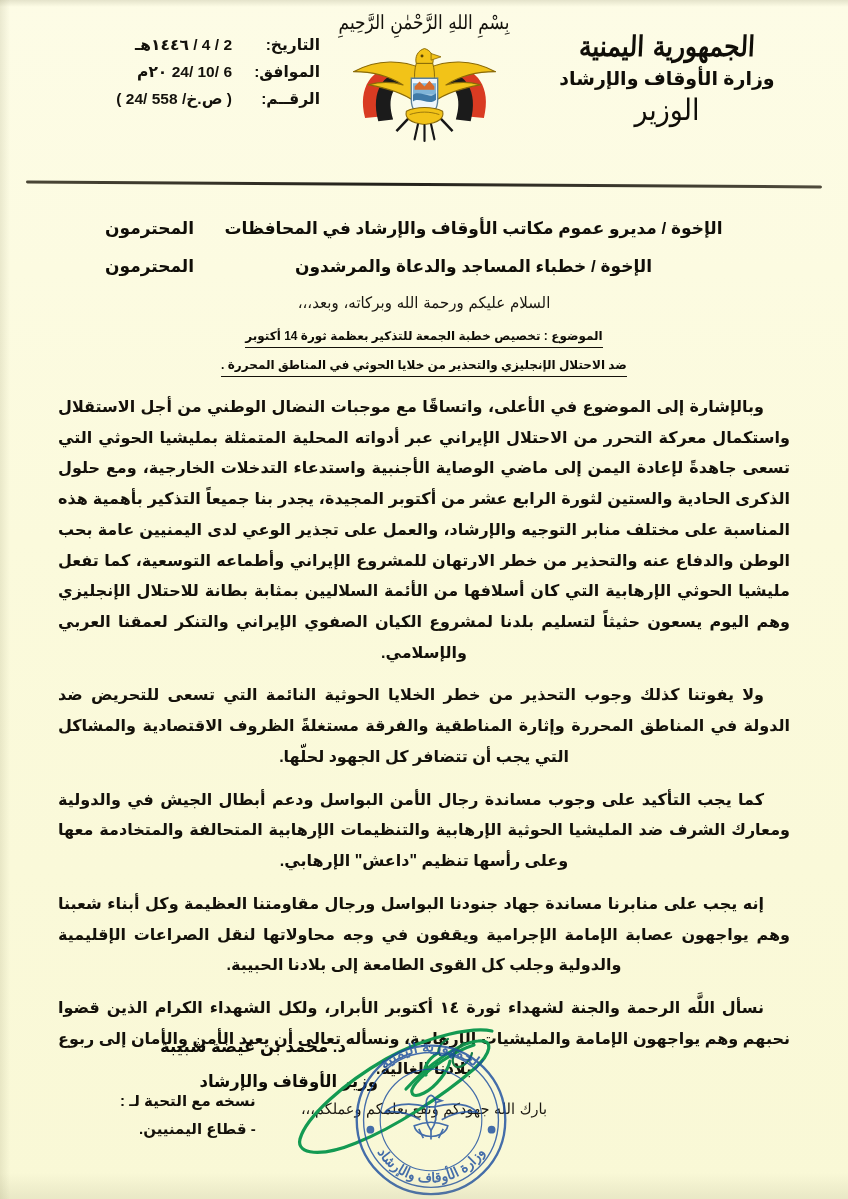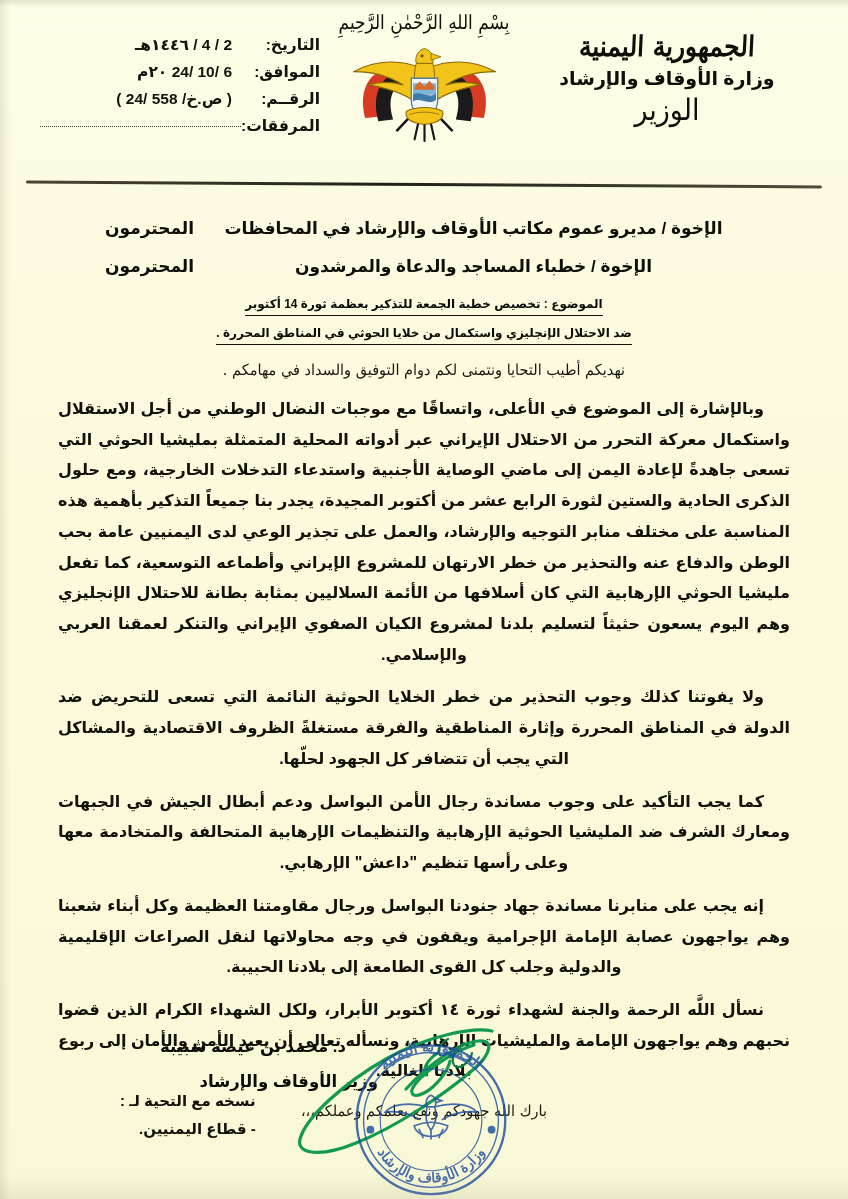--- a/index.html
+++ b/index.html
@@ -324,24 +324,20 @@
         <span class="meta-value">2 / 4 / ١٤٤٦هـ</span>
       </div>
       <div class="meta-row">
         <span class="meta-label">الموافق:</span>
         <span class="meta-value">6 /10 /24 ٢٠م</span>
       </div>
       <div class="meta-row">
         <span class="meta-label">الرقــم:</span>
         <span class="meta-value">(  ص.خ/ 558 /24  )</span>
       </div>
-      <div class="meta-row attach">
-        <span class="meta-label">المرفقات:</span>
-        <span class="meta-value"></span>
-      </div>
     </div>
 
     <div class="header-center">
       <div class="basmala">بِسْمِ اللهِ الرَّحْمٰنِ الرَّحِيمِ</div>
       <div class="emblem">
         <svg viewBox="0 0 200 130" width="165" height="112" aria-hidden="true">
 
           <path d="M28 100 C 18 62, 38 40, 62 38 L70 52 C 52 56, 42 72, 50 98 Z" fill="#d93b22"></path>
           <path d="M172 100 C 182 62, 162 40, 138 38 L130 52 C 148 56, 158 72, 150 98 Z" fill="#d93b22"></path>
           <path d="M44 104 C 34 66, 52 46, 72 44 L78 56 C 62 60, 54 76, 62 102 Z" fill="#1b1b1b"></path>
@@ -388,31 +384,31 @@
       <div class="addressee-row">
         <span class="who">الإخوة / مديرو عموم مكاتب الأوقاف والإرشاد في المحافظات</span>
         <span class="honor">المحترمون</span>
       </div>
       <div class="addressee-row">
         <span class="who">الإخوة / خطباء المساجد والدعاة والمرشدون</span>
         <span class="honor">المحترمون</span>
       </div>
     </div>
 
+    <div class="greeting-script">السلام عليكم ورحمة الله وبركاته، وبعد،،،</div>
 
     <div class="subject-block">
       <div class="subject-line">الموضوع : تخصيص خطبة الجمعة للتذكير بعظمة ثورة 14 أكتوبر</div>
-      <div class="subject-line">ضد الاحتلال الإنجليزي واستكمال من خلايا الحوثي في المناطق المحررة .</div>
-    </div>
-
-    <div class="wish-script">نهديكم أطيب التحايا ونتمنى لكم دوام التوفيق والسداد في مهامكم .</div>
+      <div class="subject-line">ضد الاحتلال الإنجليزي والتحذير من خلايا الحوثي في المناطق المحررة .</div>
+    </div>
+
 
     <p class="para">وبالإشارة إلى الموضوع في الأعلى، واتساقًا مع موجبات النضال الوطني من أجل الاستقلال واستكمال معركة التحرر من الاحتلال الإيراني عبر أدواته المحلية المتمثلة بمليشيا الحوثي التي تسعى جاهدةً لإعادة اليمن إلى ماضي الوصاية الأجنبية واستدعاء التدخلات الخارجية، ومع حلول الذكرى الحادية والستين لثورة الرابع عشر من أكتوبر المجيدة، يجدر بنا جميعاً التذكير بأهمية هذه المناسبة على مختلف منابر التوجيه والإرشاد، والعمل على تجذير الوعي لدى اليمنيين عامة بحب الوطن والدفاع عنه والتحذير من خطر الارتهان للمشروع الإيراني وأطماعه التوسعية، كما تفعل مليشيا الحوثي الإرهابية التي كان أسلافها من الأئمة السلاليين بمثابة بطانة للاحتلال الإنجليزي وهم اليوم يسعون حثيثاً لتسليم بلدنا لمشروع الكيان الصفوي الإيراني والتنكر لعمقنا العربي والإسلامي.</p>
     <p class="para">ولا يفوتنا كذلك وجوب التحذير من خطر الخلايا الحوثية النائمة التي تسعى للتحريض ضد الدولة في المناطق المحررة وإثارة المناطقية والفرقة مستغلةً الظروف الاقتصادية والمشاكل التي يجب أن تتضافر كل الجهود لحلّها.</p>
-    <p class="para">كما يجب التأكيد على وجوب مساندة رجال الأمن البواسل ودعم أبطال الجيش في الجبهات ومعارك الشرف ضد المليشيا الحوثية الإرهابية والتنظيمات الإرهابية المتحالفة والمتخادمة معها وعلى رأسها تنظيم "داعش" الإرهابي.</p>
+    <p class="para">كما يجب التأكيد على وجوب مساندة رجال الأمن البواسل ودعم أبطال الجيش في والدولية ومعارك الشرف ضد المليشيا الحوثية الإرهابية والتنظيمات الإرهابية المتحالفة والمتخادمة معها وعلى رأسها تنظيم "داعش" الإرهابي.</p>
     <p class="para">إنه يجب على منابرنا مساندة جهاد جنودنا البواسل ورجال مقاومتنا العظيمة وكل أبناء شعبنا وهم يواجهون عصابة الإمامة الإجرامية ويقفون في وجه محاولاتها لنقل الصراعات الإقليمية والدولية وجلب كل القوى الطامعة إلى بلادنا الحبيبة.</p>
     <p class="para">نسأل اللَّه الرحمة والجنة لشهداء ثورة ١٤ أكتوبر الأبرار، ولكل الشهداء الكرام الذين قضوا نحبهم وهم يواجهون الإمامة والمليشيات الإرهابية، ونسأله تعالى أن يعيد الأمن والأمان إلى ربوع بلادنا الغالية.</p>
 
     <div class="closing-script">بارك الله جهودكم ونفع بعلمكم وعملكم،،،</div>
   </div>
 
   <div class="signature-area">
 
     <div class="signer">
       <div class="signer-name">د. محمد بن عيضة شبيبة</div>

